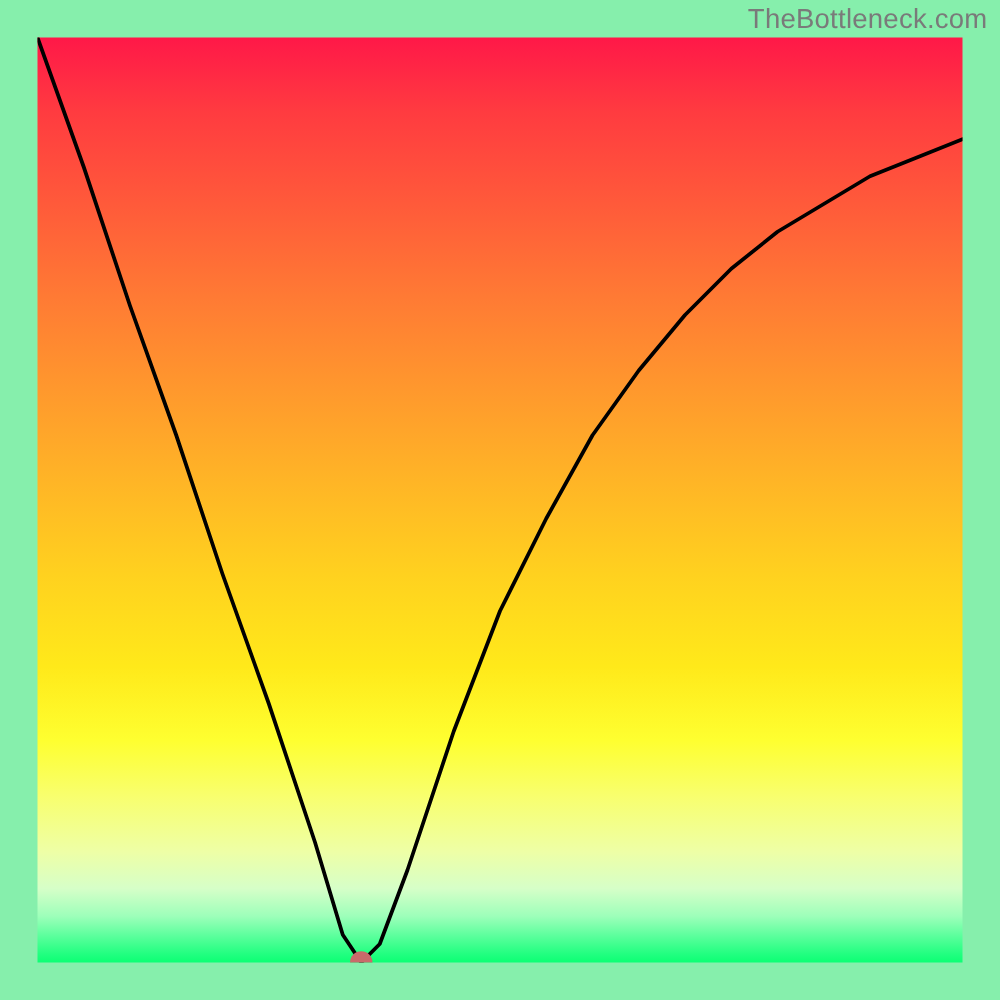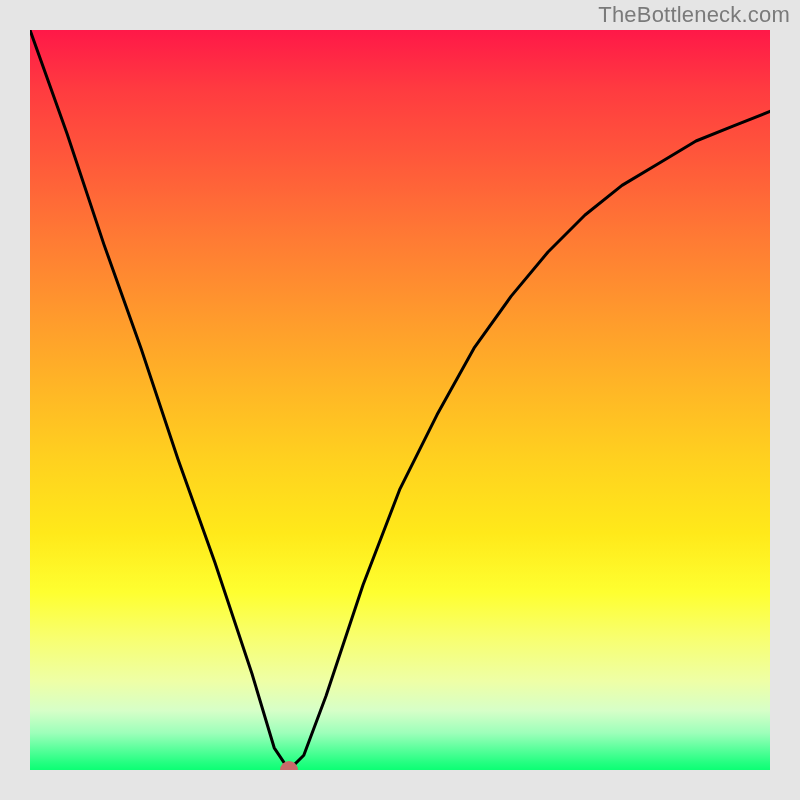--- a/index.html
+++ b/index.html
@@ -8,21 +8,21 @@
     width: 800px;
     height: 800px;
     background: #000;
     font-family: Arial, Helvetica, sans-serif;
     overflow: hidden;
   }
   .frame {
     position: relative;
     width: 800px;
     height: 800px;
-    background: #e5e5e5;
+    background: #86efac;
   }
   .watermark {
     position: absolute;
     top: 2px;
     right: 10px;
     color: #7a7a7a;
     font-size: 22px;
     font-weight: 500;
     letter-spacing: 0.2px;
     z-index: 10;

